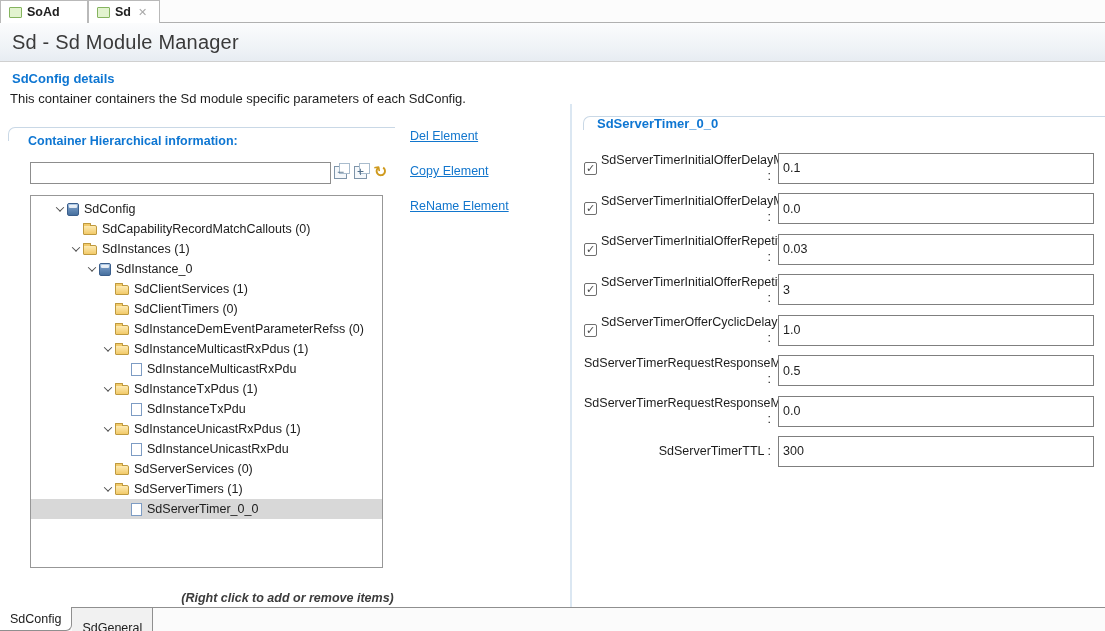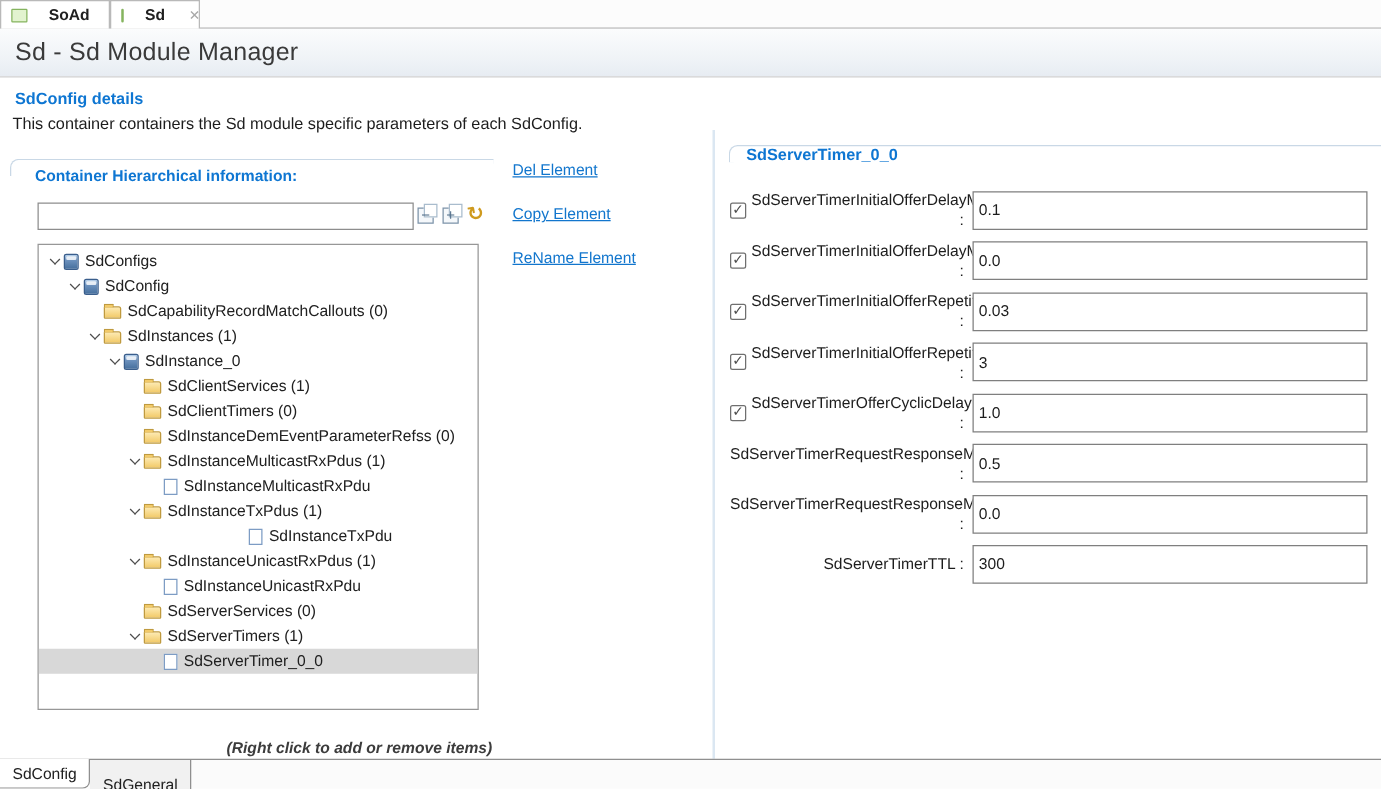--- a/index.html
+++ b/index.html
@@ -3,21 +3,21 @@
 <meta charset="utf-8">
 <style>
   * { box-sizing: border-box; margin: 0; padding: 0; }
   html,body { width:1105px; height:631px; overflow:hidden; background:#fff;
     font-family:"Liberation Sans","DejaVu Sans",sans-serif; color:#202020; }
 
   
   .editor-tabbar { position:absolute; left:0; top:0; width:1105px; height:23px;
     background:#fcfcfc; border-bottom:1px solid #b0b0b0; }
   .etab { position:absolute; top:0; height:23px; display:flex; align-items:center;
-    gap:17px; padding:0 8px; background:#fff; border:1px solid #b9b9b9; border-bottom:none;
+    gap:5px; padding:0 8px; background:#fff; border:1px solid #b9b9b9; border-bottom:none;
     font-size:12.5px; font-weight:bold; cursor:default; }
   .etab .tab-mod-icon { width:13px; height:11px; background:#e2f3cf; border:1px solid #85b45f;
     border-radius:1px; display:inline-block; }
   .etab .close-x { color:#a9a9a9; font-size:11px; font-weight:bold; margin-left:2px; }
 
   
   .form-header { position:absolute; left:0; top:23px; width:1105px; height:39px;
     background:linear-gradient(180deg,#fbfcfd 0%,#eef2f6 70%,#e7ecf2 100%);
     border-bottom:1px solid #d0d0d0; display:flex; align-items:center; }
   .form-header .title { font-size:20px; color:#3a3a3a; padding-left:12px; letter-spacing:0.2px; }
@@ -132,27 +132,20 @@
   <span class="refresh-glyph">↻</span>
 </div>
 
 <div class="actions" id="actions">
     <a>Del Element</a>
     <a>Copy Element</a>
     <a>ReName Element</a>
   </div>
 
 <div class="tree-box" id="tree">
-    <div class="trow" style="padding-left: 6px;">
-      <span class="exp-slot">
-        <span class="chev"></span>
-      </span>
-      <span class="t-icon icon-module"></span>
-      <span class="tlabel">SdConfigs</span>
-    </div>
     <div class="trow" style="padding-left: 22px;">
       <span class="exp-slot">
         <span class="chev"></span>
       </span>
       <span class="t-icon icon-module"></span>
       <span class="tlabel">SdConfig</span>
     </div>
     <div class="trow" style="padding-left: 38px;">
       <span class="exp-slot"></span>
       <span class="t-icon icon-folder"></span>
@@ -199,21 +192,21 @@
       <span class="t-icon icon-doc"></span>
       <span class="tlabel">SdInstanceMulticastRxPdu</span>
     </div>
     <div class="trow" style="padding-left: 70px;">
       <span class="exp-slot">
         <span class="chev"></span>
       </span>
       <span class="t-icon icon-folder"></span>
       <span class="tlabel">SdInstanceTxPdus (1)</span>
     </div>
-    <div class="trow" style="padding-left: 86px; justify-content: center;">
+    <div class="trow" style="padding-left: 86px;">
       <span class="exp-slot"></span>
       <span class="t-icon icon-doc"></span>
       <span class="tlabel">SdInstanceTxPdu</span>
     </div>
     <div class="trow" style="padding-left: 70px;">
       <span class="exp-slot">
         <span class="chev"></span>
       </span>
       <span class="t-icon icon-folder"></span>
       <span class="tlabel">SdInstanceUnicastRxPdus (1)</span>

